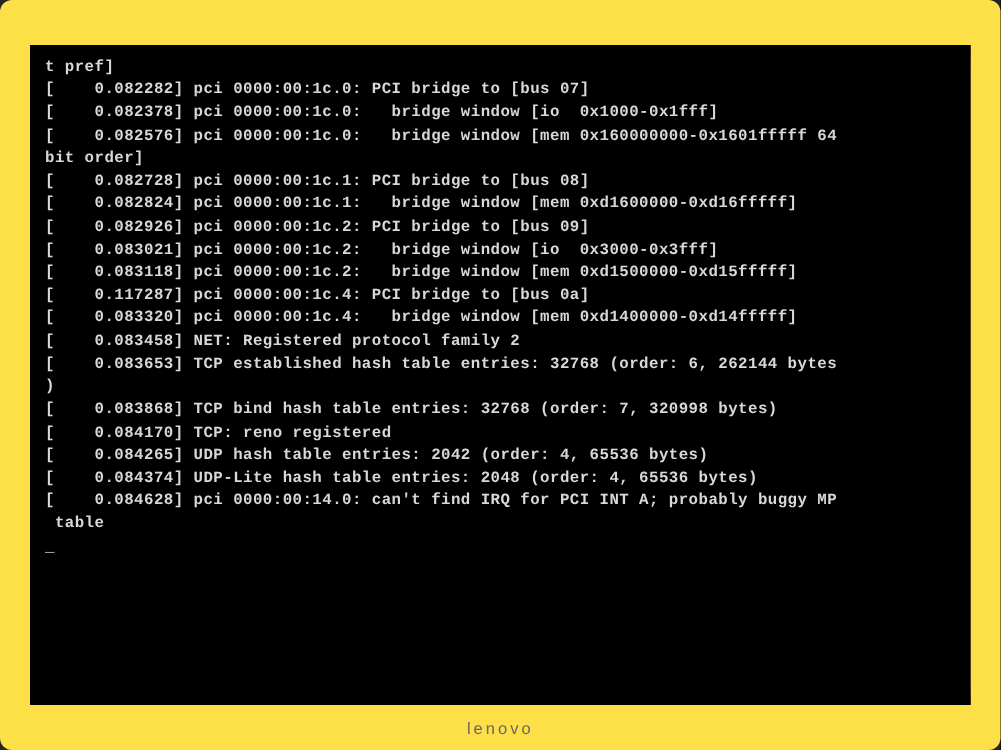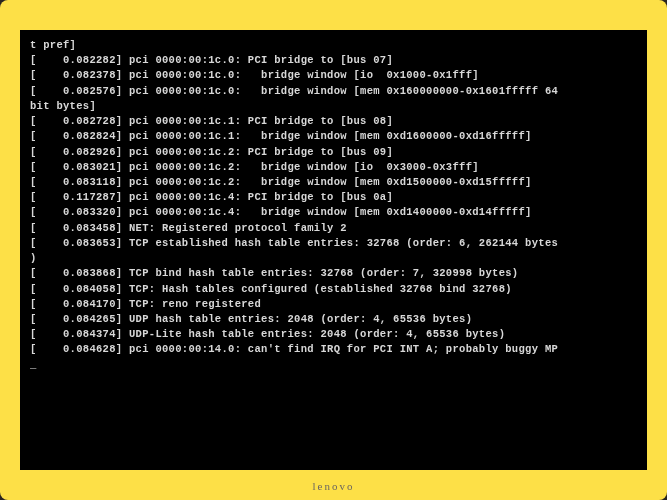--- a/index.html
+++ b/index.html
@@ -42,48 +42,48 @@
     .line {
       white-space: pre;
     }
     .brand {
       position: absolute;
       bottom: 8px;
       left: 50%;
       transform: translateX(-50%);
       color: #6a6560;
       font-size: 11px;
-      font-family: Liberation Serif, serif;
+      font-family: Liberation Sans, sans-serif;
       letter-spacing: 2px;
     }
   </style>
 </head>
 <body>
 
 <div class="laptop-frame">
   <div class="screen">
     <div class="terminal" id="terminal-lines">
         <div class="line">t pref]</div>
         <div class="line">[    0.082282] pci 0000:00:1c.0: PCI bridge to [bus 07]</div>
         <div class="line">[    0.082378] pci 0000:00:1c.0:   bridge window [io  0x1000-0x1fff]</div>
         <div class="line">[    0.082576] pci 0000:00:1c.0:   bridge window [mem 0x160000000-0x1601fffff 64</div>
-        <div class="line">bit bytes]</div>
+        <div class="line">bit order]</div>
         <div class="line">[    0.082728] pci 0000:00:1c.1: PCI bridge to [bus 08]</div>
         <div class="line">[    0.082824] pci 0000:00:1c.1:   bridge window [mem 0xd1600000-0xd16fffff]</div>
         <div class="line">[    0.082926] pci 0000:00:1c.2: PCI bridge to [bus 09]</div>
         <div class="line">[    0.083021] pci 0000:00:1c.2:   bridge window [io  0x3000-0x3fff]</div>
         <div class="line">[    0.083118] pci 0000:00:1c.2:   bridge window [mem 0xd1500000-0xd15fffff]</div>
         <div class="line">[    0.117287] pci 0000:00:1c.4: PCI bridge to [bus 0a]</div>
         <div class="line">[    0.083320] pci 0000:00:1c.4:   bridge window [mem 0xd1400000-0xd14fffff]</div>
         <div class="line">[    0.083458] NET: Registered protocol family 2</div>
         <div class="line">[    0.083653] TCP established hash table entries: 32768 (order: 6, 262144 bytes</div>
         <div class="line">)</div>
         <div class="line">[    0.083868] TCP bind hash table entries: 32768 (order: 7, 320998 bytes)</div>
-        <div class="line">[    0.084058] TCP: Hash tables configured (established 32768 bind 32768)</div>
         <div class="line">[    0.084170] TCP: reno registered</div>
-        <div class="line">[    0.084265] UDP hash table entries: 2048 (order: 4, 65536 bytes)</div>
+        <div class="line">[    0.084265] UDP hash table entries: 2042 (order: 4, 65536 bytes)</div>
         <div class="line">[    0.084374] UDP-Lite hash table entries: 2048 (order: 4, 65536 bytes)</div>
         <div class="line">[    0.084628] pci 0000:00:14.0: can't find IRQ for PCI INT A; probably buggy MP</div>
+        <div class="line"> table</div>
         <div class="line">_</div>
       </div>
   </div>
   <div class="brand">lenovo</div>
 </div>
 
 </body></html>

